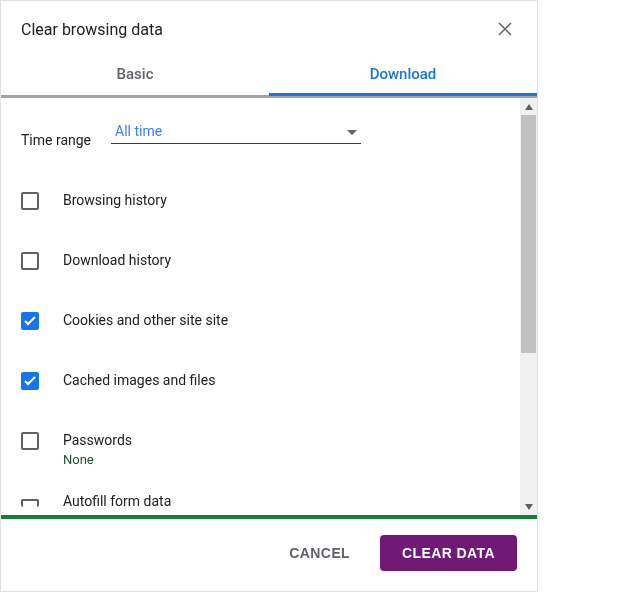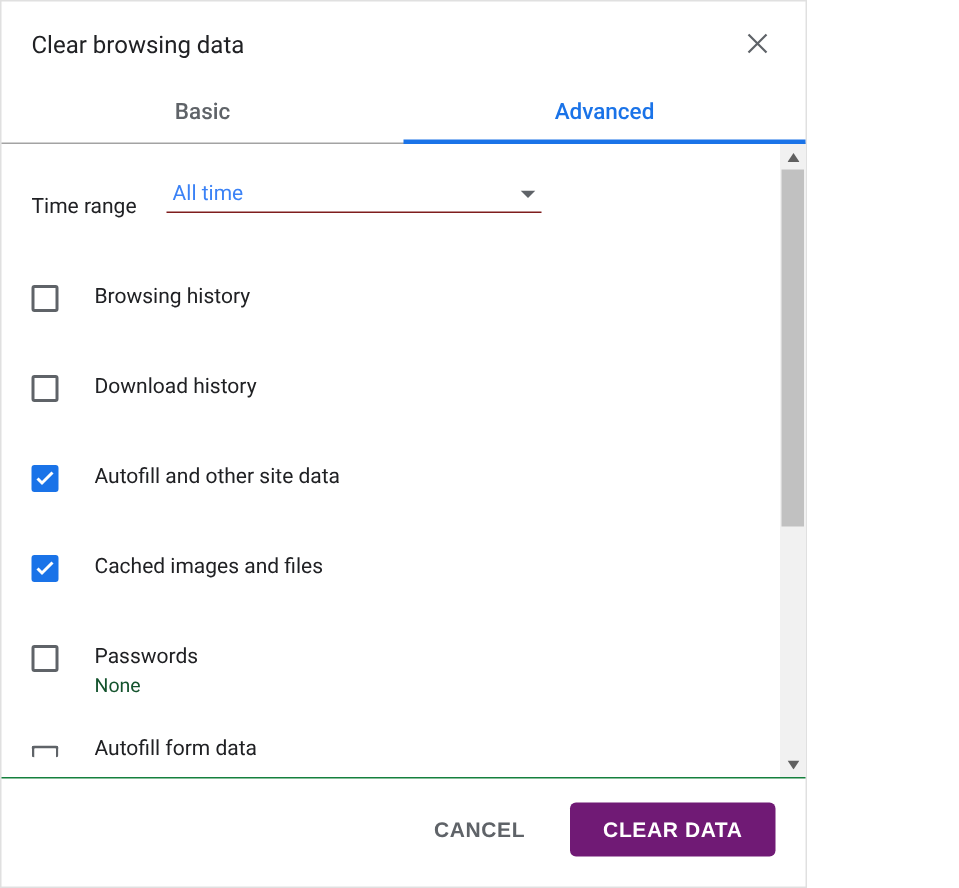--- a/index.html
+++ b/index.html
@@ -34,21 +34,21 @@
       width: 24px;
       height: 24px;
       display: flex;
       align-items: center;
       justify-content: center;
       cursor: pointer;
       color: #5f6368;
     }
     .tabs {
       display: flex;
-      border-bottom: 1px solid #a3a3a3;
+      border-bottom: 3px solid #a3a3a3;
     }
     .tab {
       flex: 1;
       text-align: center;
       padding: 14px 0 12px 0;
       font-size: 15px;
       font-weight: 500;
       color: #5f6368;
       cursor: pointer;
       position: relative;
@@ -171,21 +171,21 @@
       top: 17px;
       height: 238px;
       cursor: pointer;
     }
     .footer {
       display: flex;
       justify-content: flex-end;
       align-items: center;
       padding: 16px 20px 20px 20px;
       gap: 8px;
-      border-top: 1px solid #15803d;
+      border-top: 4px solid #15803d;
     }
     .btn {
       padding: 10px 22px;
       font-size: 14px;
       font-weight: 600;
       border: none;
       border-radius: 4px;
       cursor: pointer;
       letter-spacing: 0.4px;
     }
@@ -207,21 +207,21 @@
     <div class="title">Clear browsing data</div>
     <div class="close-btn">
       <svg width="16" height="16" viewBox="0 0 16 16">
           <path d="M2 2 L14 14 M14 2 L2 14" stroke="#5f6368" stroke-width="1.5" fill="none"></path>
         </svg>
     </div>
   </div>
 
   <div class="tabs">
     <div class="tab">Basic</div>
-    <div class="tab active">Advanced</div>
+    <div class="tab active">Download</div>
   </div>
 
   <div class="content-wrap">
     <div class="content">
 
       <div class="time-range-row">
         <span class="time-range-label">Time range</span>
         <div class="time-range-select">
           <span>All time</span>
           <span class="dropdown-arrow">
@@ -252,21 +252,21 @@
           </div>
         </div>
 
         <div class="option-row">
           <div class="checkbox checked">
             <svg width="12" height="10" viewBox="0 0 12 10">
                 <path d="M1 5 L4 8 L11 1" stroke="#fff" stroke-width="2" fill="none"></path>
               </svg>
           </div>
           <div>
-            <div class="option-label">Autofill and other site data</div>
+            <div class="option-label">Cookies and other site site</div>
           </div>
         </div>
 
         <div class="option-row">
           <div class="checkbox checked">
             <svg width="12" height="10" viewBox="0 0 12 10">
                 <path d="M1 5 L4 8 L11 1" stroke="#fff" stroke-width="2" fill="none"></path>
               </svg>
           </div>
           <div>

